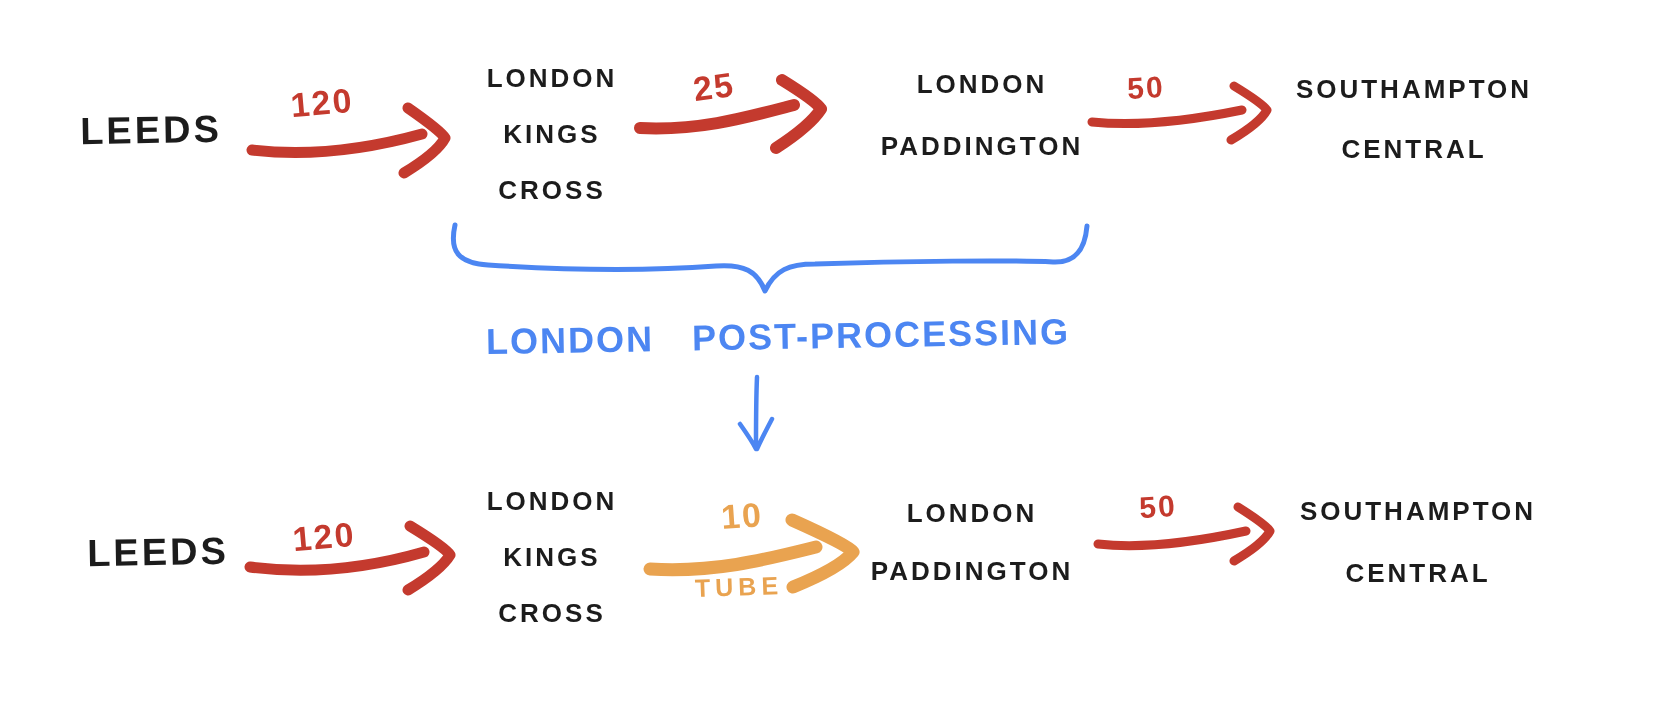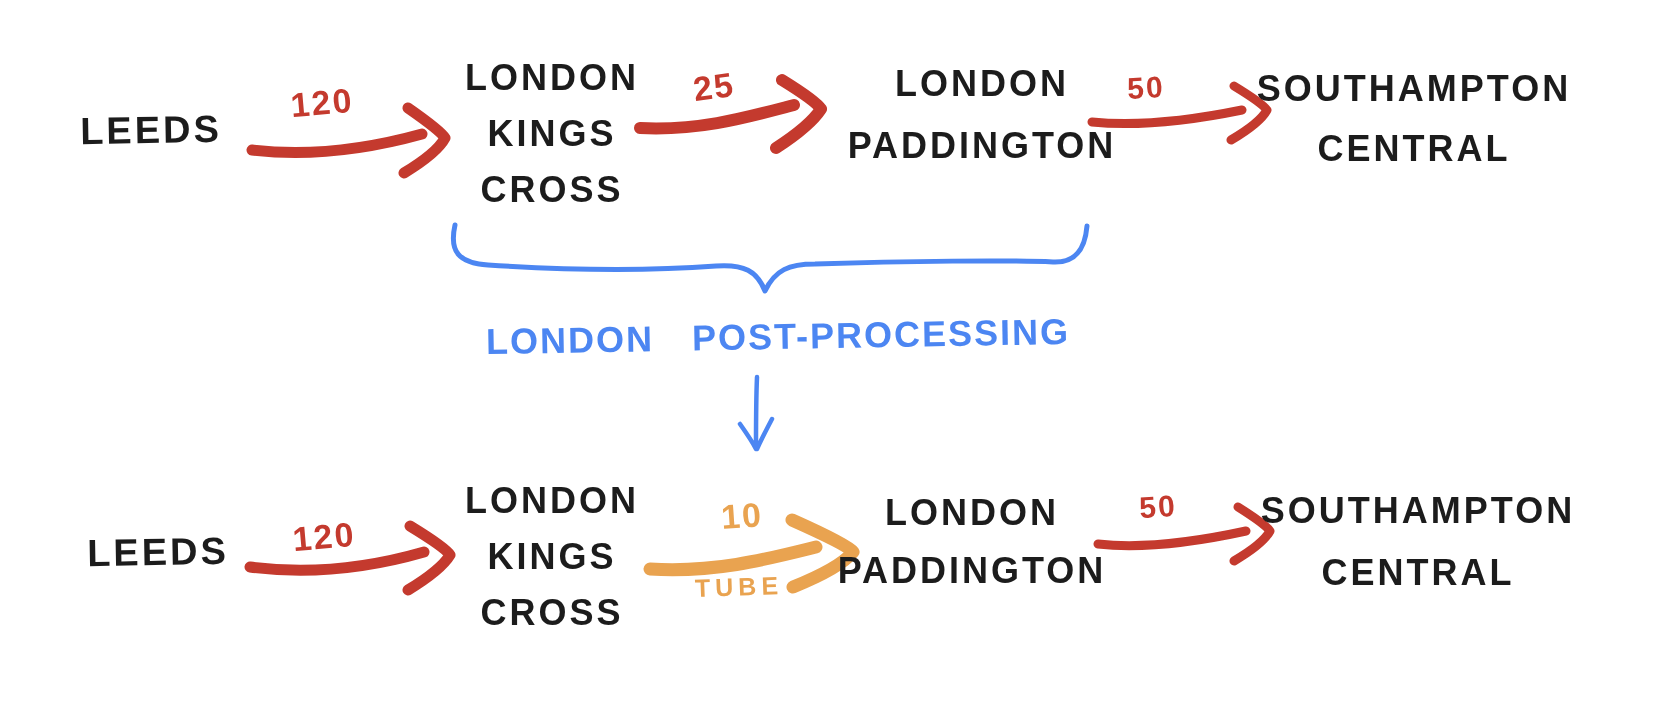--- a/index.html
+++ b/index.html
@@ -20,21 +20,21 @@
   .stroke-red    { stroke: var(--red); }
   .stroke-orange { stroke: var(--orange); }
   .stroke-blue   { stroke: var(--blue); }
 
   .node {
     position: absolute;
     transform: translate(-50%, -50%);
     text-align: center;
     color: var(--ink);
     font-weight: bold;
-    font-size: 36px;
+    font-size: 26px;
     letter-spacing: 3px;
     white-space: nowrap;
   }
   .node .nline { line-height: var(--lh, 56px); }
   .single { font-size: 38px; }
 
   .edge-label {
     position: absolute;
     transform: translate(-50%, -50%) rotate(var(--rot, -4deg));
     font-weight: bold;

